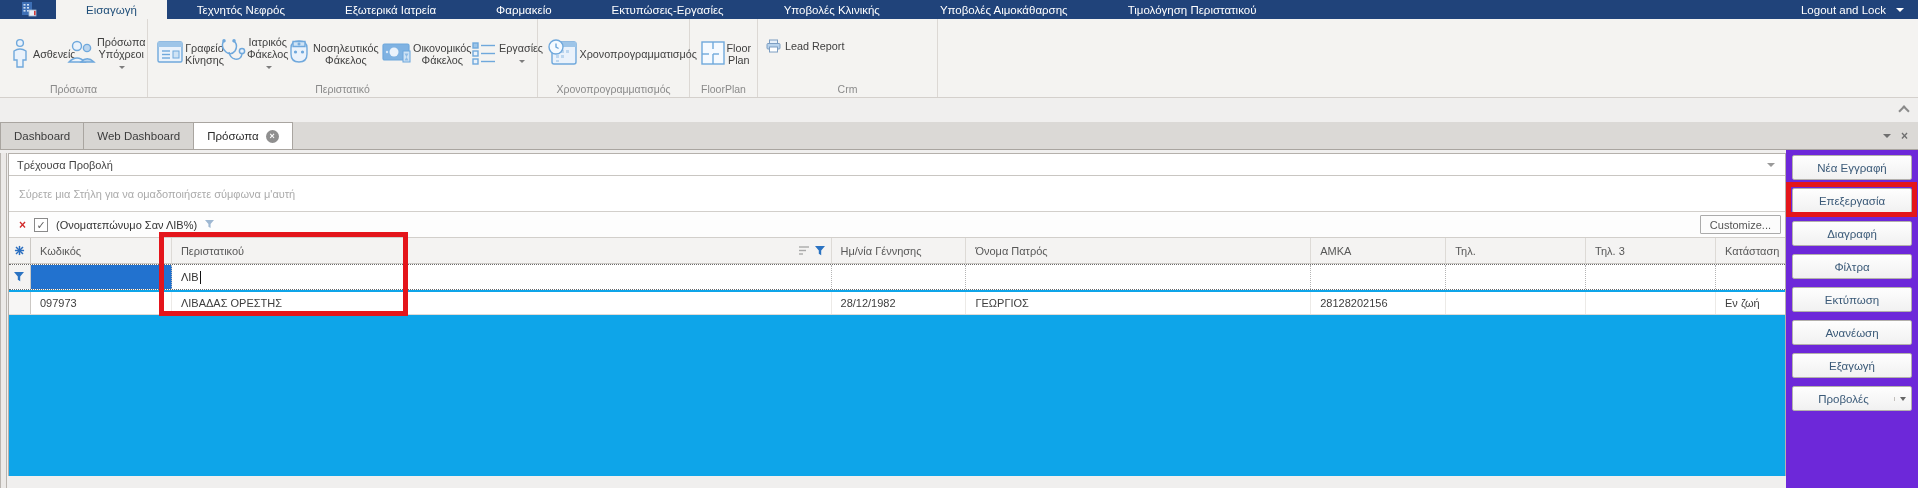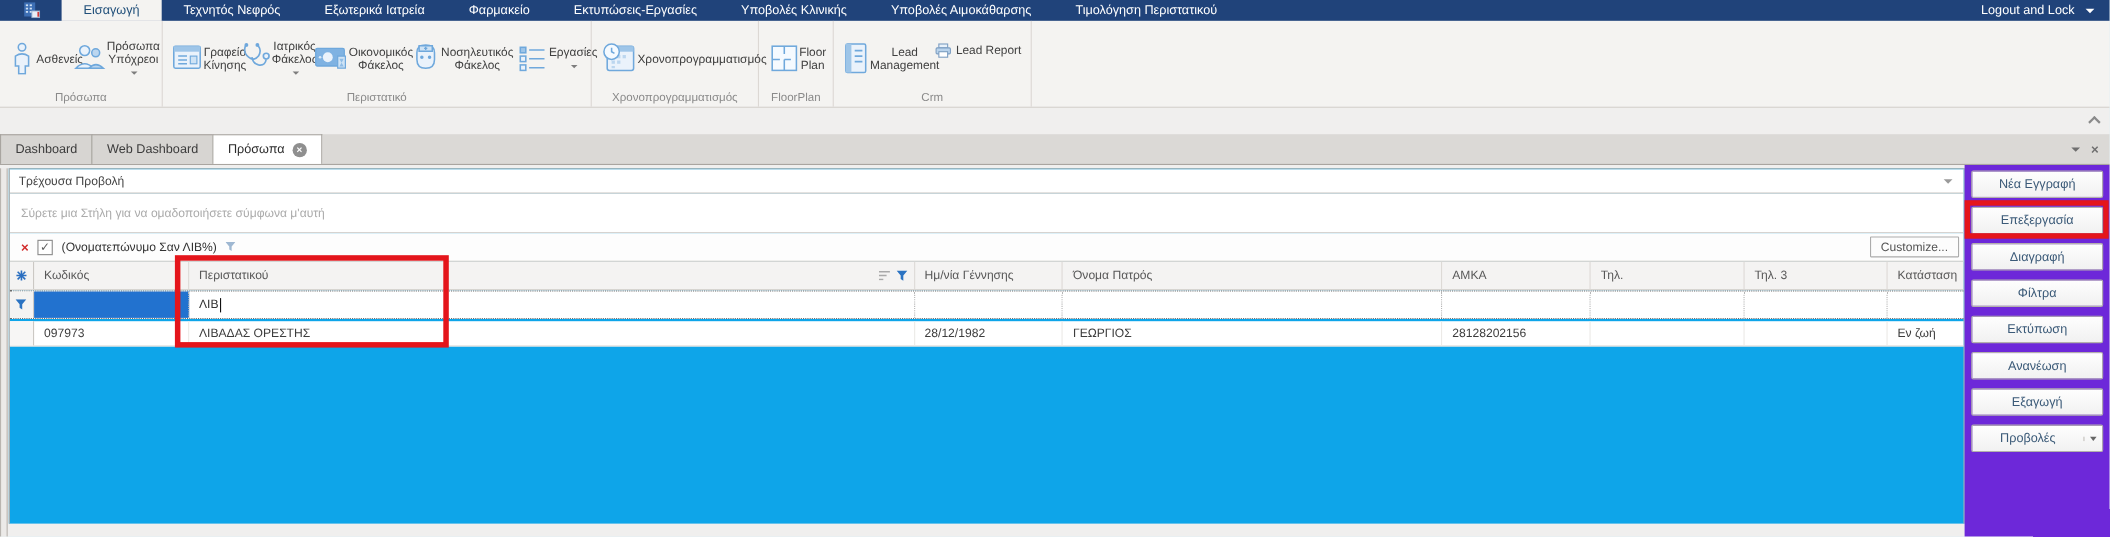--- a/index.html
+++ b/index.html
@@ -4,21 +4,21 @@
 <style>
   * { margin:0; padding:0; box-sizing:border-box; }
   html,body { width:1918px; height:488px; overflow:hidden; }
   body { font-family:"Liberation Sans","DejaVu Sans",sans-serif; font-size:11px; background:#fff; }
   .app { position:relative; width:1918px; height:488px; background:#f0efee; overflow:hidden; }
 
   
   .titlebar { position:absolute; left:0; top:0; width:1918px; height:19px; background:#20437a; display:flex; align-items:stretch; color:#fff; }
   .app-icon { width:56px; display:flex; align-items:center; justify-content:center; }
   .menu { display:flex; align-items:stretch; }
-  .menu-item { display:flex; align-items:center; padding:0 20px; font-size:11.5px; color:#fff; cursor:default; white-space:nowrap; }
+  .menu-item { display:flex; align-items:center; padding:0 30px; font-size:11.5px; color:#fff; cursor:default; white-space:nowrap; }
   .menu-item.active { background:#f4f3f1; color:#1f4e79; }
   .titlebar-spacer { flex:1; }
   .logout { display:flex; align-items:center; gap:10px; padding:0 14px; font-size:11.5px; }
   .caret-down { width:0; height:0; border-left:4px solid transparent; border-right:4px solid transparent; border-top:4px solid #fff; display:inline-block; }
 
   
   .ribbon { position:absolute; left:0; top:19px; width:1918px; height:79px; background:#f4f3f1; border-bottom:1px solid #d4d0cc; display:flex; }
   .rgroup { display:flex; flex-direction:column; border-right:1px solid #dcd8d4; padding:2px 2px 0 2px; }
   .rgroup-content { flex:1; display:flex; align-items:stretch; }
   .rgroup-label { text-align:center; color:#8a8a8a; font-size:10.5px; height:15px; line-height:14px; }
@@ -168,44 +168,44 @@
             <svg width="30" height="30" viewBox="0 0 30 30" fill="none" stroke="#6fa8dc" stroke-width="1.5">
               <path d="M8 3 l-2 1 q-2 6 3 10 q5 4 9 -1 q3 -5 0 -9 l-2 -1"></path>
               <path d="M12 14 q1 6 6 7 q6 1 7 -5"></path>
               <circle cx="25" cy="13" r="2.6" fill="#eaf2fb"></circle>
               <circle cx="7" cy="2.8" r="1" fill="#6fa8dc"></circle>
                 <circle cx="17" cy="2.8" r="1" fill="#6fa8dc"></circle>
             </svg>
           </span>
           <span class="lbl"><span>Ιατρικός Φάκελος</span><span class="caret-tiny"></span></span>
         </div>
-        <div class="rbtn" style="width:88px">
-          <span class="icon">
-            <svg width="32" height="26" viewBox="0 0 32 26">
-              <rect x="2" y="4" width="26" height="16" rx="1.5" fill="#7fb2e2" stroke="#6fa8dc" stroke-width="1.2"></rect>
-              <circle cx="13" cy="12" r="4.5" fill="#eaf2fb"></circle>
-              <circle cx="6" cy="12" r="1.2" fill="#d9e9f8"></circle>
-              <path d="M22 11 h7 v11 h-7 z" fill="#cfe3f5" stroke="#6fa8dc" stroke-width="1.1"></path>
-              <path d="M23.5 13.5 h4 l-2 3.5 l2 3.5 h-4 l2 -3.5 z" fill="#8fbce6"></path>
-            </svg>
-          </span>
-          <span class="lbl">Οικονομικός Φάκελος</span>
-        </div>
         <div class="rbtn" style="width:96px">
           <span class="icon">
             <svg width="28" height="30" viewBox="0 0 28 30" fill="none" stroke="#6fa8dc" stroke-width="1.4">
               <path d="M6 10 q0 -7 8 -7 q8 0 8 7 l0 6 q0 8 -8 8 q-8 0 -8 -8 z" fill="#eaf2fb"></path>
               <path d="M8 3.5 h12 v5 h-12 z" fill="#cfe3f5"></path>
               <line x1="14" y1="4.5" x2="14" y2="7.5" stroke-width="1.3"></line>
               <line x1="12.5" y1="6" x2="15.5" y2="6" stroke-width="1.3"></line>
               <circle cx="10.5" cy="14" r="0.9" fill="#6fa8dc"></circle>
                 <circle cx="17.5" cy="14" r="0.9" fill="#6fa8dc"></circle>
             </svg>
           </span>
           <span class="lbl">Νοσηλευτικός Φάκελος</span>
+        </div>
+        <div class="rbtn" style="width:88px">
+          <span class="icon">
+            <svg width="32" height="26" viewBox="0 0 32 26">
+              <rect x="2" y="4" width="26" height="16" rx="1.5" fill="#7fb2e2" stroke="#6fa8dc" stroke-width="1.2"></rect>
+              <circle cx="13" cy="12" r="4.5" fill="#eaf2fb"></circle>
+              <circle cx="6" cy="12" r="1.2" fill="#d9e9f8"></circle>
+              <path d="M22 11 h7 v11 h-7 z" fill="#cfe3f5" stroke="#6fa8dc" stroke-width="1.1"></path>
+              <path d="M23.5 13.5 h4 l-2 3.5 l2 3.5 h-4 l2 -3.5 z" fill="#8fbce6"></path>
+            </svg>
+          </span>
+          <span class="lbl">Οικονομικός Φάκελος</span>
         </div>
         <div class="rbtn" style="width:62px">
           <span class="icon">
             <svg width="30" height="26" viewBox="0 0 30 26" fill="none" stroke="#6fa8dc" stroke-width="1.4">
               <rect x="4" y="3" width="5" height="5" fill="#9ec5e8"></rect>
               <rect x="4" y="11" width="5" height="5" fill="#eaf2fb"></rect>
               <rect x="4" y="19" width="5" height="5" fill="#eaf2fb"></rect>
               <line x1="12" y1="5.5" x2="26" y2="5.5"></line>
                 <line x1="12" y1="13.5" x2="26" y2="13.5"></line>
                 <line x1="12" y1="21.5" x2="26" y2="21.5"></line>
@@ -255,34 +255,20 @@
             </svg>
           </span>
           <span class="lbl">Floor Plan</span>
         </div>
       </div>
       <div class="rgroup-label">FloorPlan</div>
     </div>
 
     <div class="rgroup" style="width:180px">
       <div class="rgroup-content">
-        <div class="rbtn" style="width:84px">
-          <span class="icon">
-            <svg width="26" height="30" viewBox="0 0 26 30">
-              <rect x="4" y="2" width="18" height="26" rx="1.5" fill="#eaf2fb" stroke="#6fa8dc" stroke-width="1.4"></rect>
-              <rect x="4" y="2" width="5" height="26" fill="#9ec5e8"></rect>
-              <g stroke="#6fa8dc" stroke-width="1.6">
-                  <line x1="12" y1="8" x2="19" y2="8"></line>
-                  <line x1="12" y1="13" x2="19" y2="13"></line>
-                  <line x1="12" y1="18" x2="19" y2="18"></line>
-                </g>
-            </svg>
-          </span>
-          <span class="lbl">Lead Management</span>
-        </div>
         <div class="rbtn rbtn-small">
           <span class="icon">
             <svg width="15" height="14" viewBox="0 0 15 14">
               <rect x="3.5" y="1" width="8" height="3.5" fill="#e8f1fa" stroke="#7d9ec2" stroke-width="1"></rect>
               <rect x="1" y="4.5" width="13" height="5.5" rx="1" fill="#b9d3ec" stroke="#7d9ec2" stroke-width="1"></rect>
               <rect x="3.5" y="8" width="8" height="5" fill="#fff" stroke="#7d9ec2" stroke-width="1"></rect>
             </svg>
           </span>
           <span class="lbl" style="margin-top:0">Lead Report</span>
         </div>

